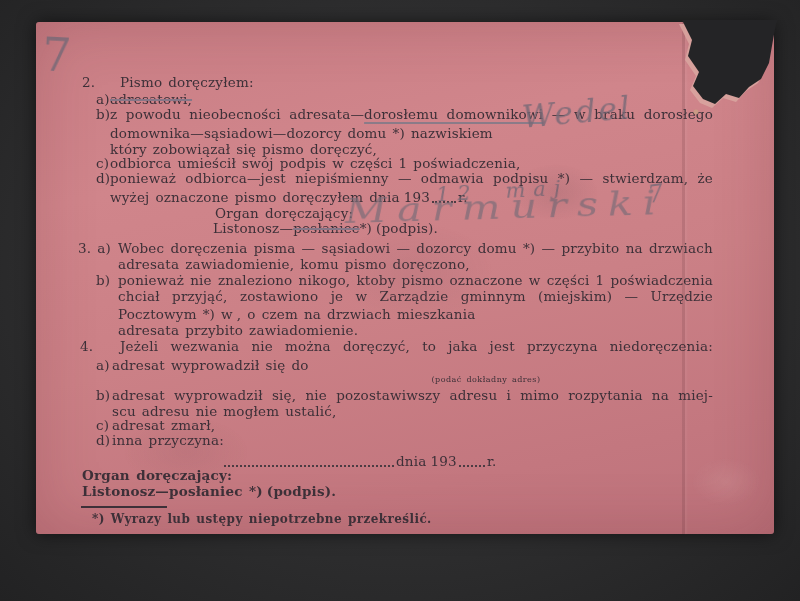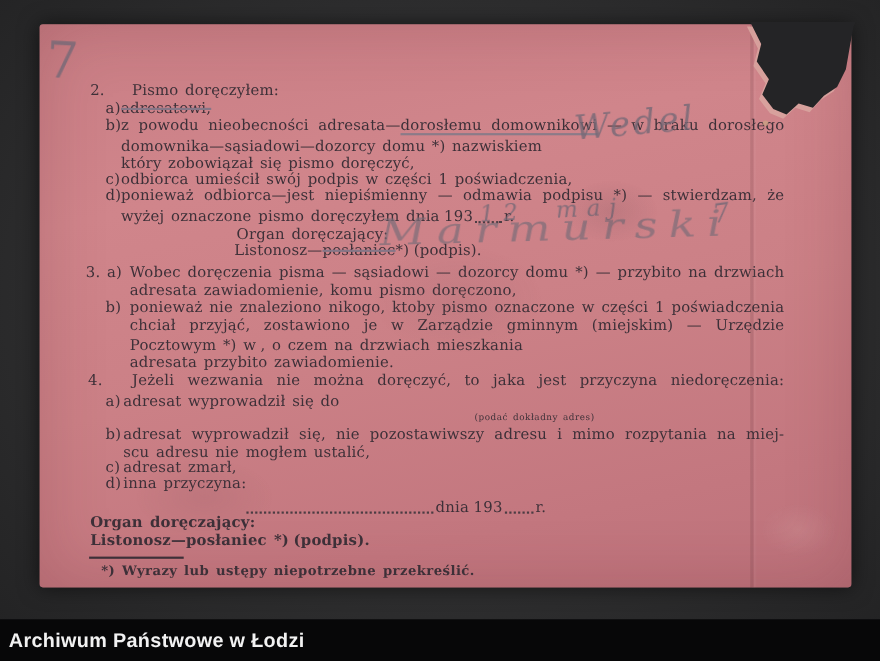--- a/index.html
+++ b/index.html
@@ -154,16 +154,13 @@
 
     <div class="crease"></div>
 
     <svg class="tear" width="144" height="96" viewBox="0 0 144 96">
       <polygon points="48,0 58,20 54,36 65,52 59,66 69,79 81,84 92,74 105,78 115,67 127,59 135,43 139,20 142,4 142,0" fill="#d8a49e" opacity="0.9" transform="translate(-3,4)"></polygon>
       <polygon points="48,0 58,20 54,36 65,52 59,66 69,79 81,84 92,74 105,78 115,67 127,59 135,43 139,20 142,4 144,0" fill="#242426"></polygon>
       <circle cx="62" cy="92" r="2.5" fill="#caa285" opacity="0.8"></circle>
     </svg>
   </div>
 
-  <div class="bar">
-    <span>Archiwum Państwowe w Łodzi</span>
-  </div>
 </div>
 
 </body></html>

